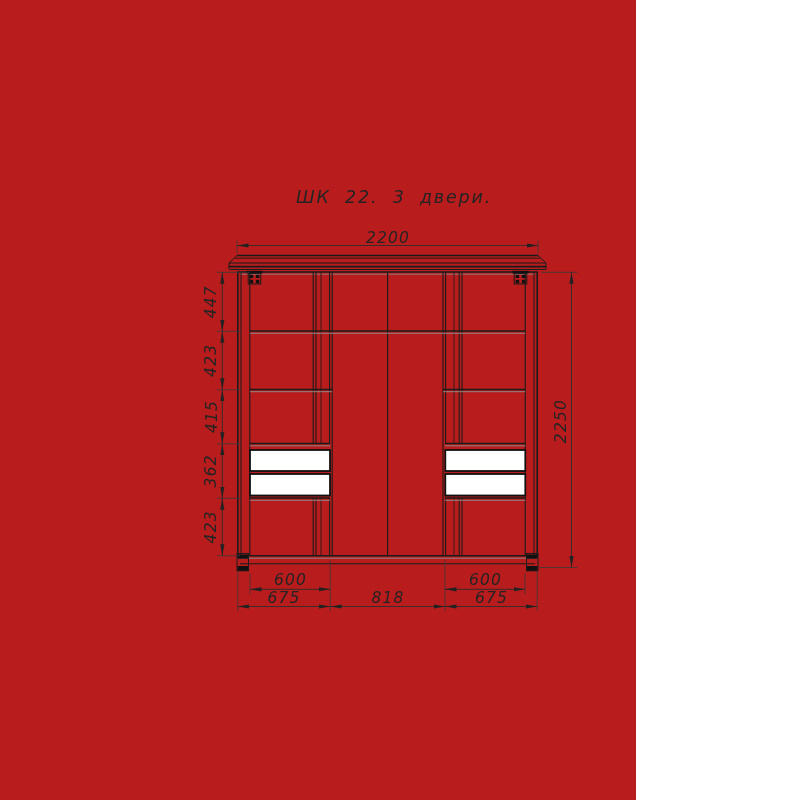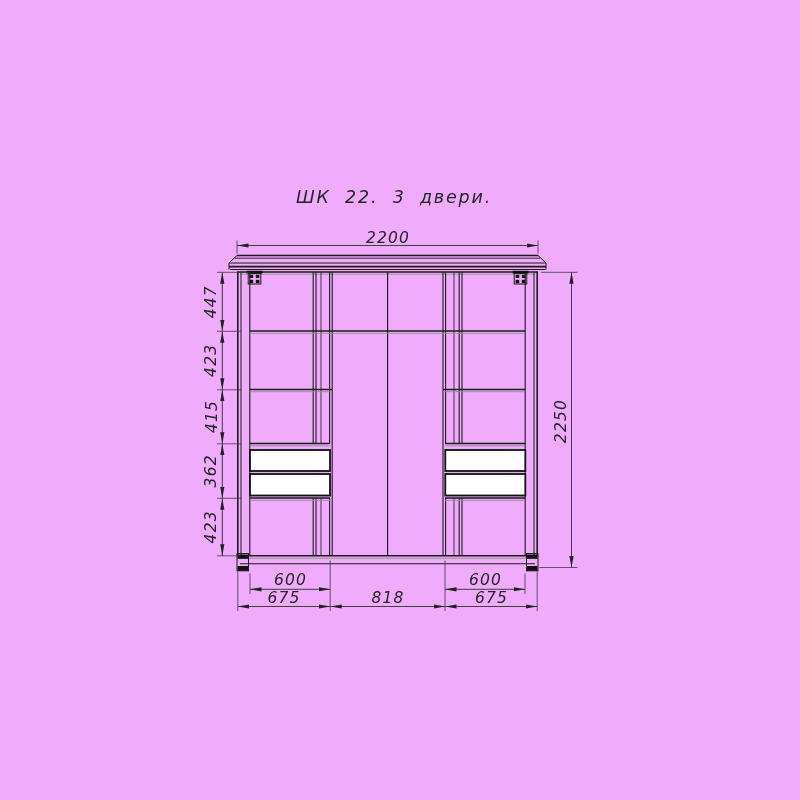--- a/index.html
+++ b/index.html
@@ -1,16 +1,16 @@
 <!DOCTYPE html>
 <html><head>
 <meta charset="utf-8">
 <style>
   html,body{margin:0;padding:0;background:#fff;}
-  .stage{position:relative;width:800px;height:800px;background:#f0abfc;overflow:hidden;
+  .stage{position:relative;width:636px;height:800px;background:#b91c1c;overflow:hidden;
          font-family:"DejaVu Sans","Liberation Sans",sans-serif;}
   svg text{font-family:"DejaVu Sans","Liberation Sans",sans-serif;font-style:italic;fill:#242424;}
   .t-title{font-size:17.5px;letter-spacing:1.8px;word-spacing:7px;}
   .t-dim{font-size:15.5px;letter-spacing:1.2px;}
   .k{stroke:#1b1b1b;}
   .sh{stroke:#8f8f8f;}
   .dim{stroke:#2e2e2e;stroke-width:0.9;fill:none;}
   .ext{stroke:#3a3a3a;stroke-width:0.8;}
   .blk{fill:#111;stroke:none;}
   .box{fill:#ffffff;stroke:#111;stroke-width:1.8;}

